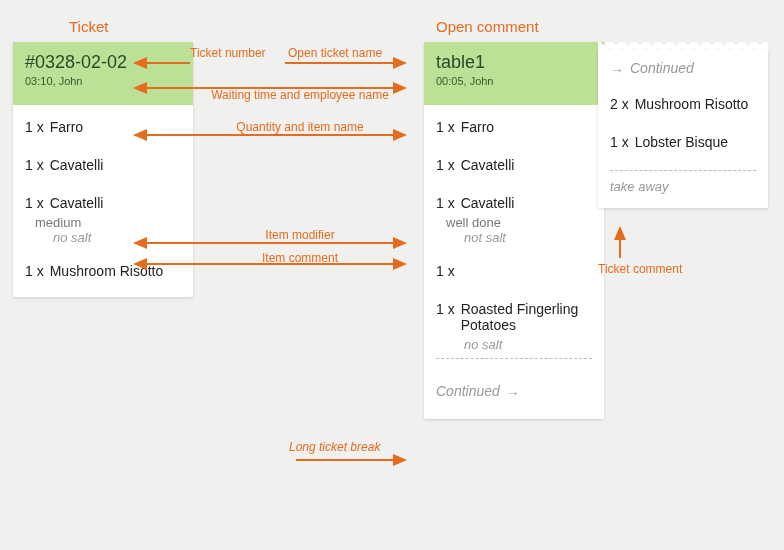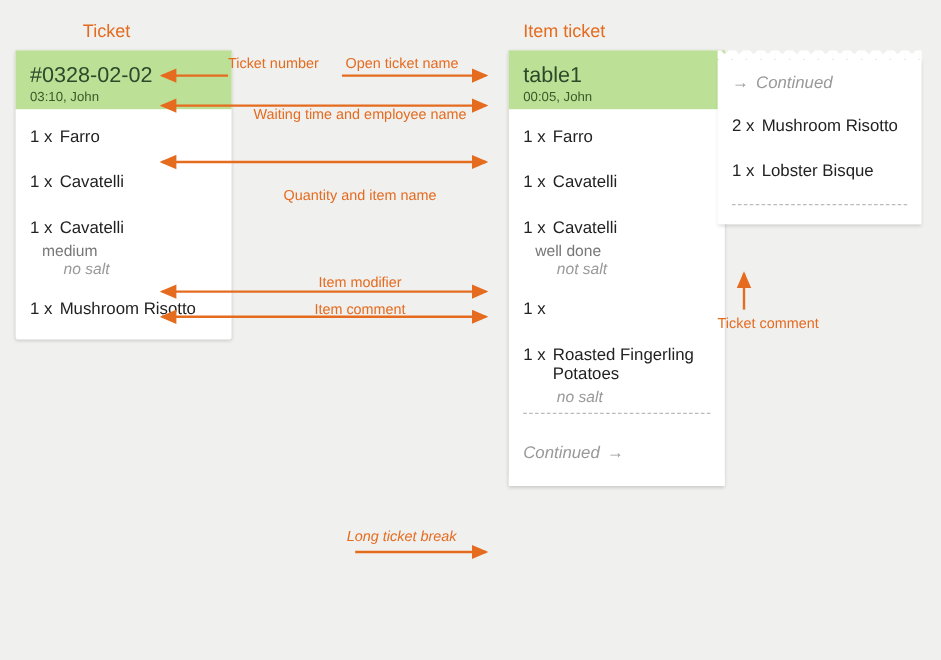--- a/index.html
+++ b/index.html
@@ -18,21 +18,21 @@
     font-weight: 400;
   }
   .card {
     position: absolute;
     background: #fff;
     box-shadow: 0 1px 3px rgba(0,0,0,.15);
     border-radius: 2px;
   }
   .hdr {
     background: #bce095;
-    padding: 10px 12px 4px;
+    padding: 10px 12px 18px;
   }
   .hdr-main { font-size: 18px; color: #2a4a2a; font-weight: 500; }
   .hdr-sub  { font-size: 11px; color: #3a5a2a; margin-top: 2px; }
   .items { padding: 10px 12px 14px; font-size: 14px; }
   .row   { display: flex; gap: 6px; padding: 4px 0; }
   .qty   { white-space: nowrap; }
   .name  { flex: 1; }
   .mod   { margin-left: 10px; color: #777; font-size: 13px; }
   .com   { margin-left: 28px; color: #999; font-style: italic; font-size: 13px; }
   .tcom  { color: #999; font-style: italic; font-size: 13px; padding-top: 6px; }
@@ -52,21 +52,21 @@
   .zig { height: 8px; background:
     linear-gradient(-45deg, transparent 33.333%, #fff 33.333%, #fff 66.667%, transparent 66.667%),
     linear-gradient(45deg, transparent 33.333%, #fff 33.333%, #fff 66.667%, transparent 66.667%);
     background-size: 12px 16px; background-position: 0 -8px;
   }
 </style>
 </head>
 <body>
 
 <div class="title" style="left:69px; top:18px;">Ticket</div>
-<div class="title" style="left:436px; top:18px;">Item ticket</div>
+<div class="title" style="left:436px; top:18px;">Open comment</div>
 
 <div class="card" style="left:13px; top:42px; width:180px;">
   <div class="hdr">
     <div class="hdr-main">#0328-02-02</div>
     <div class="hdr-sub">03:10, John</div>
   </div>
   <div class="items">
     <div class="row">
         <span class="qty">1 x</span>
         <span class="name">Farro</span>
@@ -135,28 +135,29 @@
     <div class="items">
       <div class="row">
           <span class="qty">2 x</span>
           <span class="name">Mushroom Risotto</span>
         </div>
       <div class="row" style="margin-top:14px;">
           <span class="qty">1 x</span>
           <span class="name">Lobster Bisque</span>
         </div>
       <div class="dash" style="margin-top:16px;"></div>
+      <div class="tcom">take away</div>
     </div>
   </div>
 </div>
 
 <div class="ann2" style="left:190px; top:46px;">Ticket number</div>
 <div class="ann2" style="left:288px; top:46px;">Open ticket name</div>
 <div class="ann" style="top:88px;">Waiting time and employee name</div>
-<div class="ann" style="top:120px;margin-top:36px;">Quantity and item name</div>
+<div class="ann" style="top:120px;">Quantity and item name</div>
 <div class="ann" style="top:228px;">Item modifier</div>
 <div class="ann" style="top:251px;">Item comment</div>
 <div class="ann2" style="left:289px; top:440px;font-style:italic;">Long ticket break</div>
 <div class="ann2" style="left:598px; top:262px;">Ticket comment</div>
 
 <svg class="arrows" width="784" height="550">
   <defs>
     <marker id="ah" markerWidth="8" markerHeight="8" refX="6" refY="3" orient="auto">
       <path d="M0,0 L7,3 L0,6 Z" fill="#e56b1f"></path>
     </marker>

